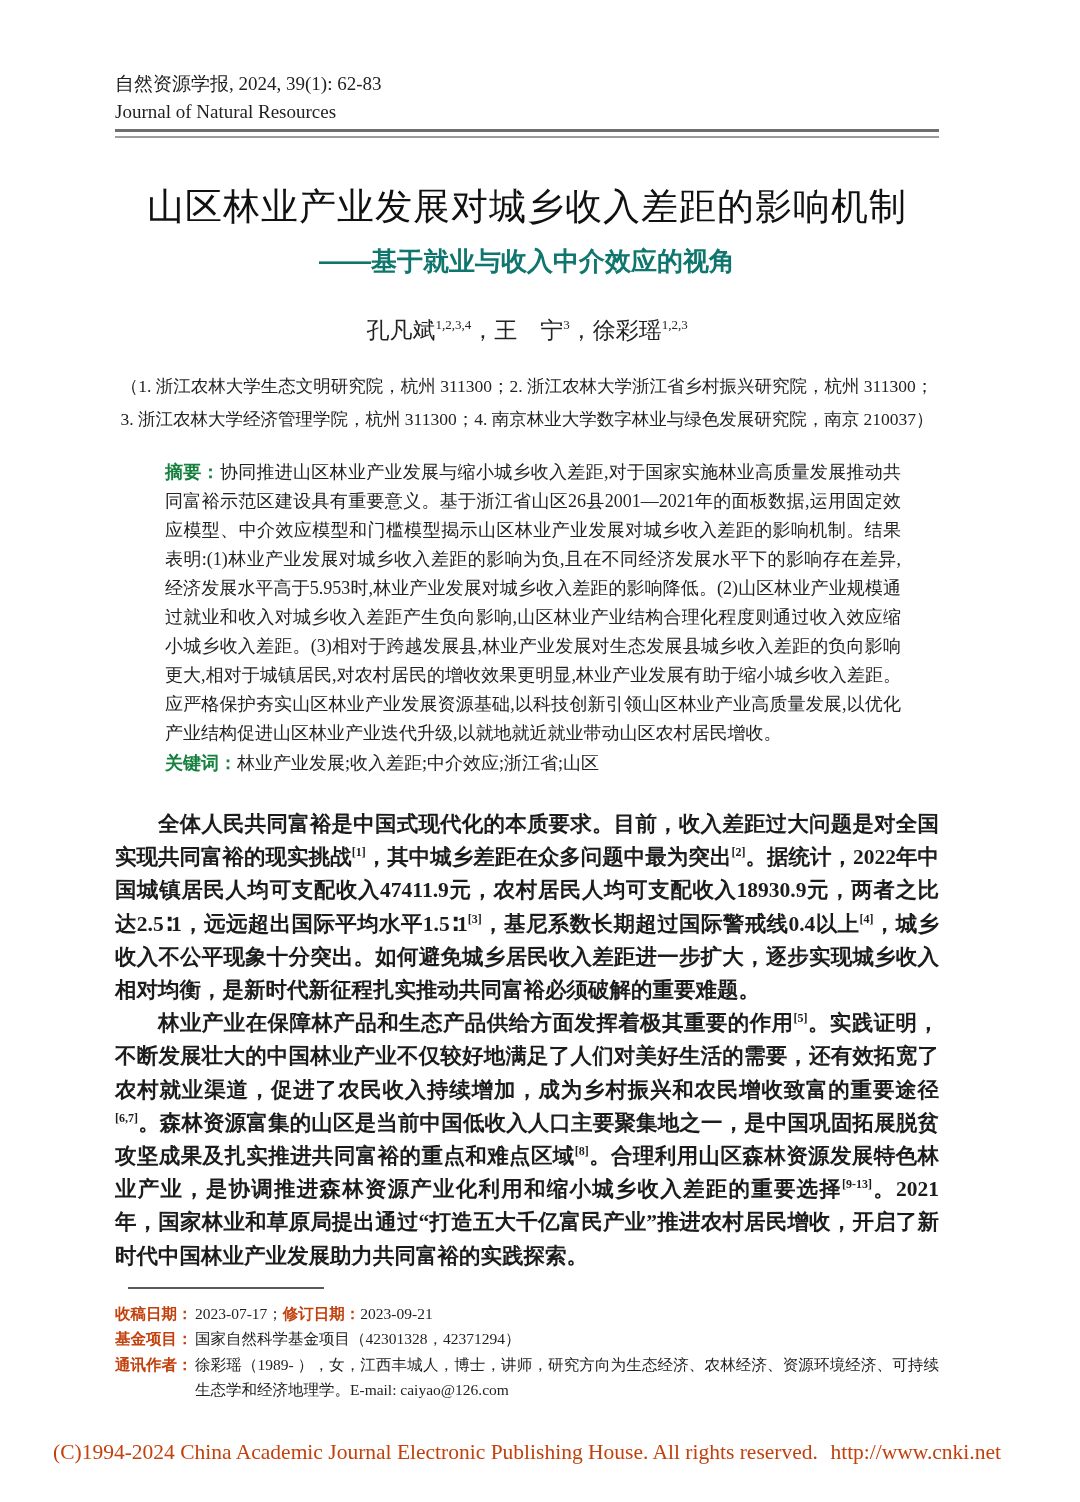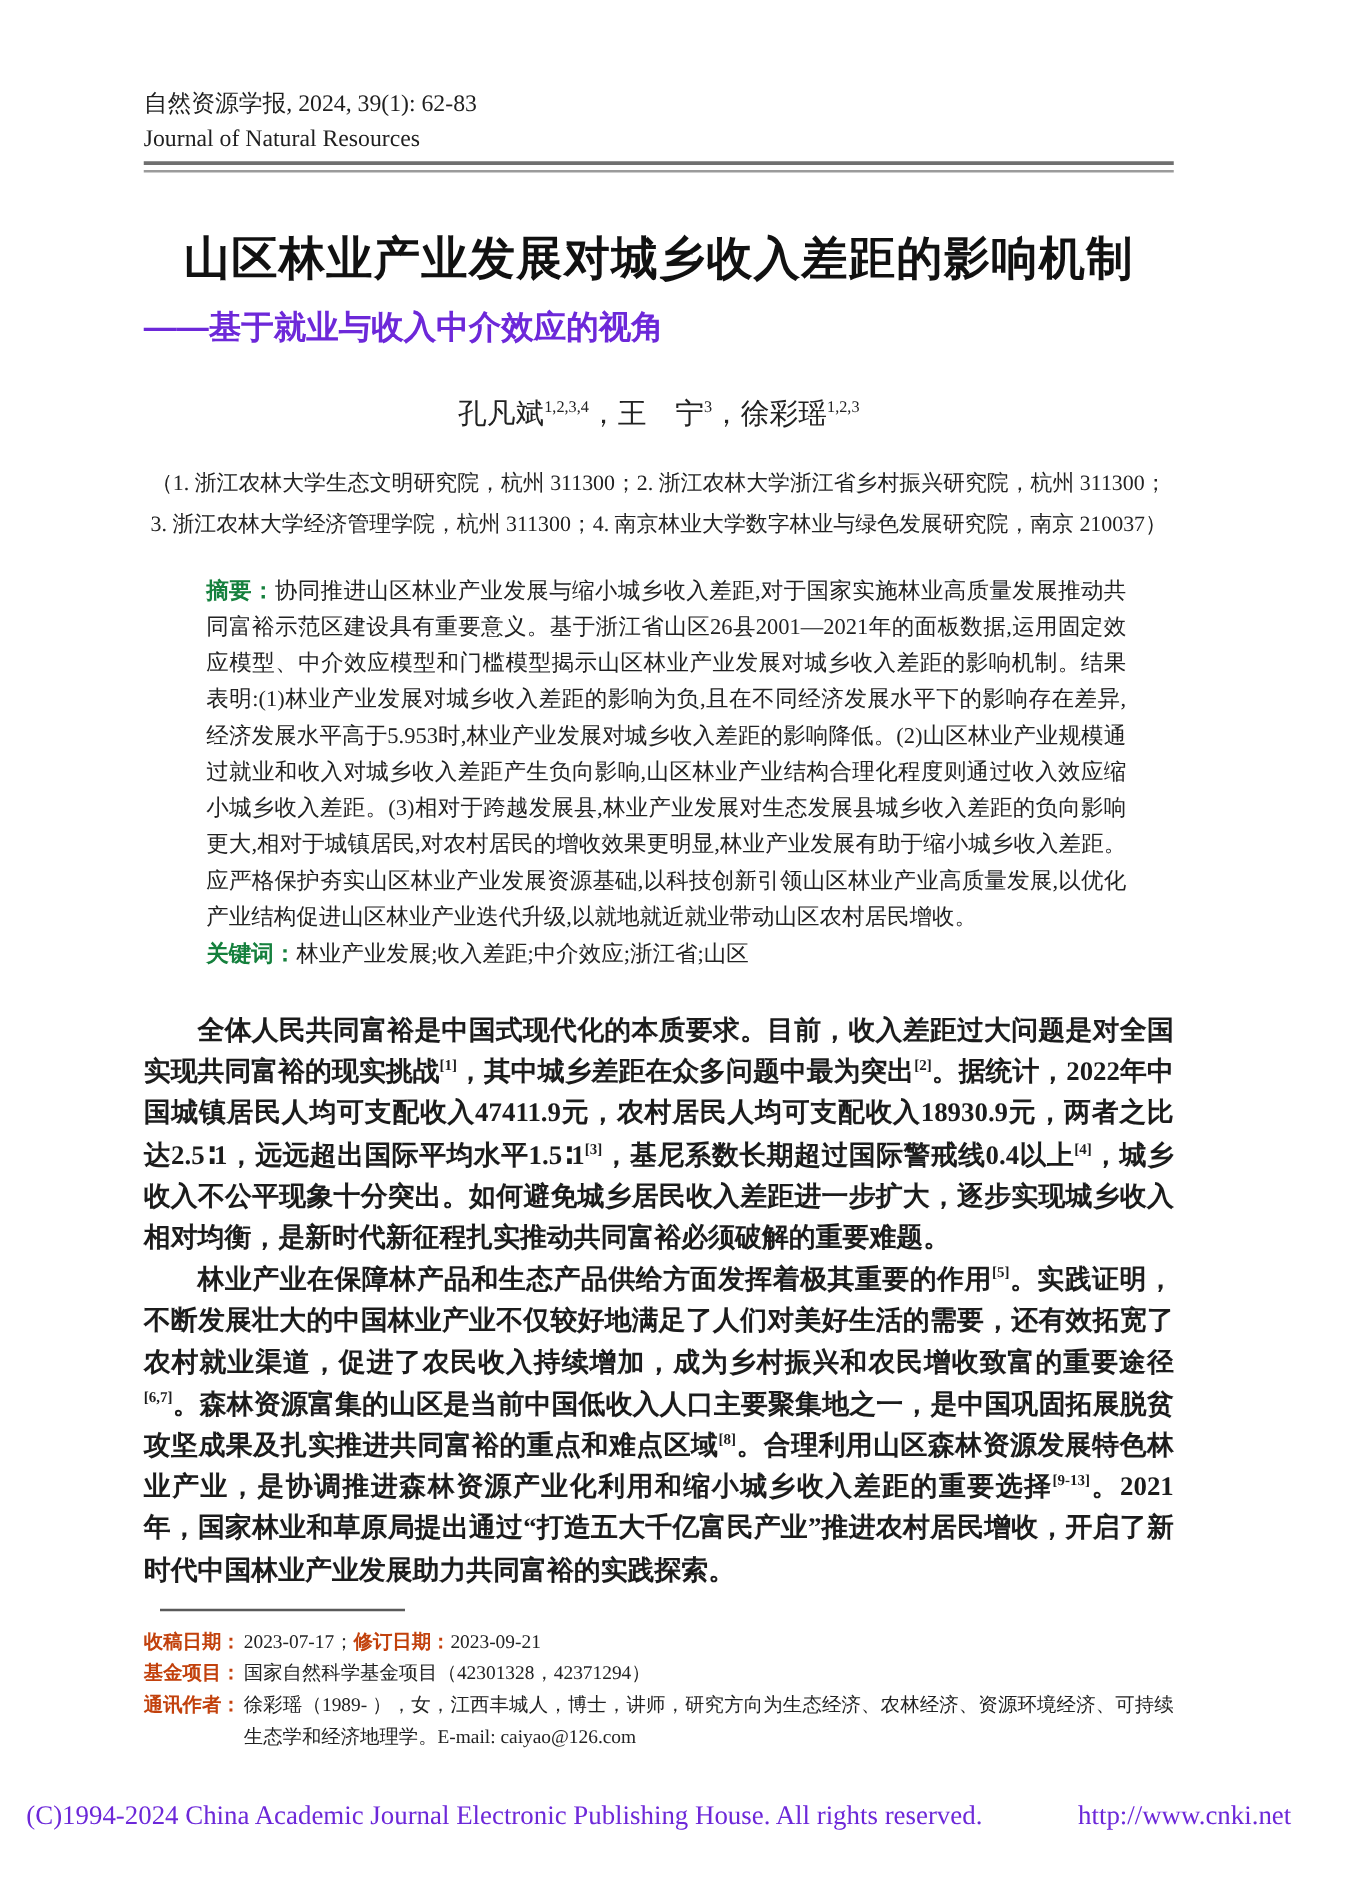--- a/index.html
+++ b/index.html
@@ -31,31 +31,32 @@
     height: 9px;
     border-top: 3px solid #6f6f6f;
     border-bottom: 2px solid #9b9b9b;
   }
 
   
   .title {
     margin-top: 44px;
     text-align: center;
     font-family: "Liberation Sans", "DejaVu Sans", sans-serif;
-    font-weight: 700;
+    font-weight: 400;
     font-size: 37px;
     letter-spacing: 1px;
     color: #111;
   }
   .subtitle {
     margin-top: 12px;
+    text-align: center;
     font-family: "Liberation Sans", "DejaVu Sans", sans-serif;
     font-weight: 700;
     font-size: 26px;
-    color: #6d28d9;
+    color: #0f766e;
   }
 
   
   .authors {
     margin-top: 36px;
     text-align: center;
     font-size: 23px;
     color: #222;
   }
   .authors sup { font-size: 13px; }
@@ -118,25 +119,25 @@
     font-weight: 700;
     color: #c2410c;
   }
 
   
   .copyright {
     position: absolute;
     left: 0;
     top: 1440px;
     width: 100%;
-    padding: 0 21px;
+    padding: 0 53px;
     display: flex;
     justify-content: space-between;
     font-size: 21.5px;
-    color: #6d28d9;
+    color: #c2410c;
     font-family: "Liberation Serif", "DejaVu Serif", serif;
   }
 </style>
 </head>
 <body>
 
 <div class="page">
   <div class="content">
 
     <header class="page-header">

